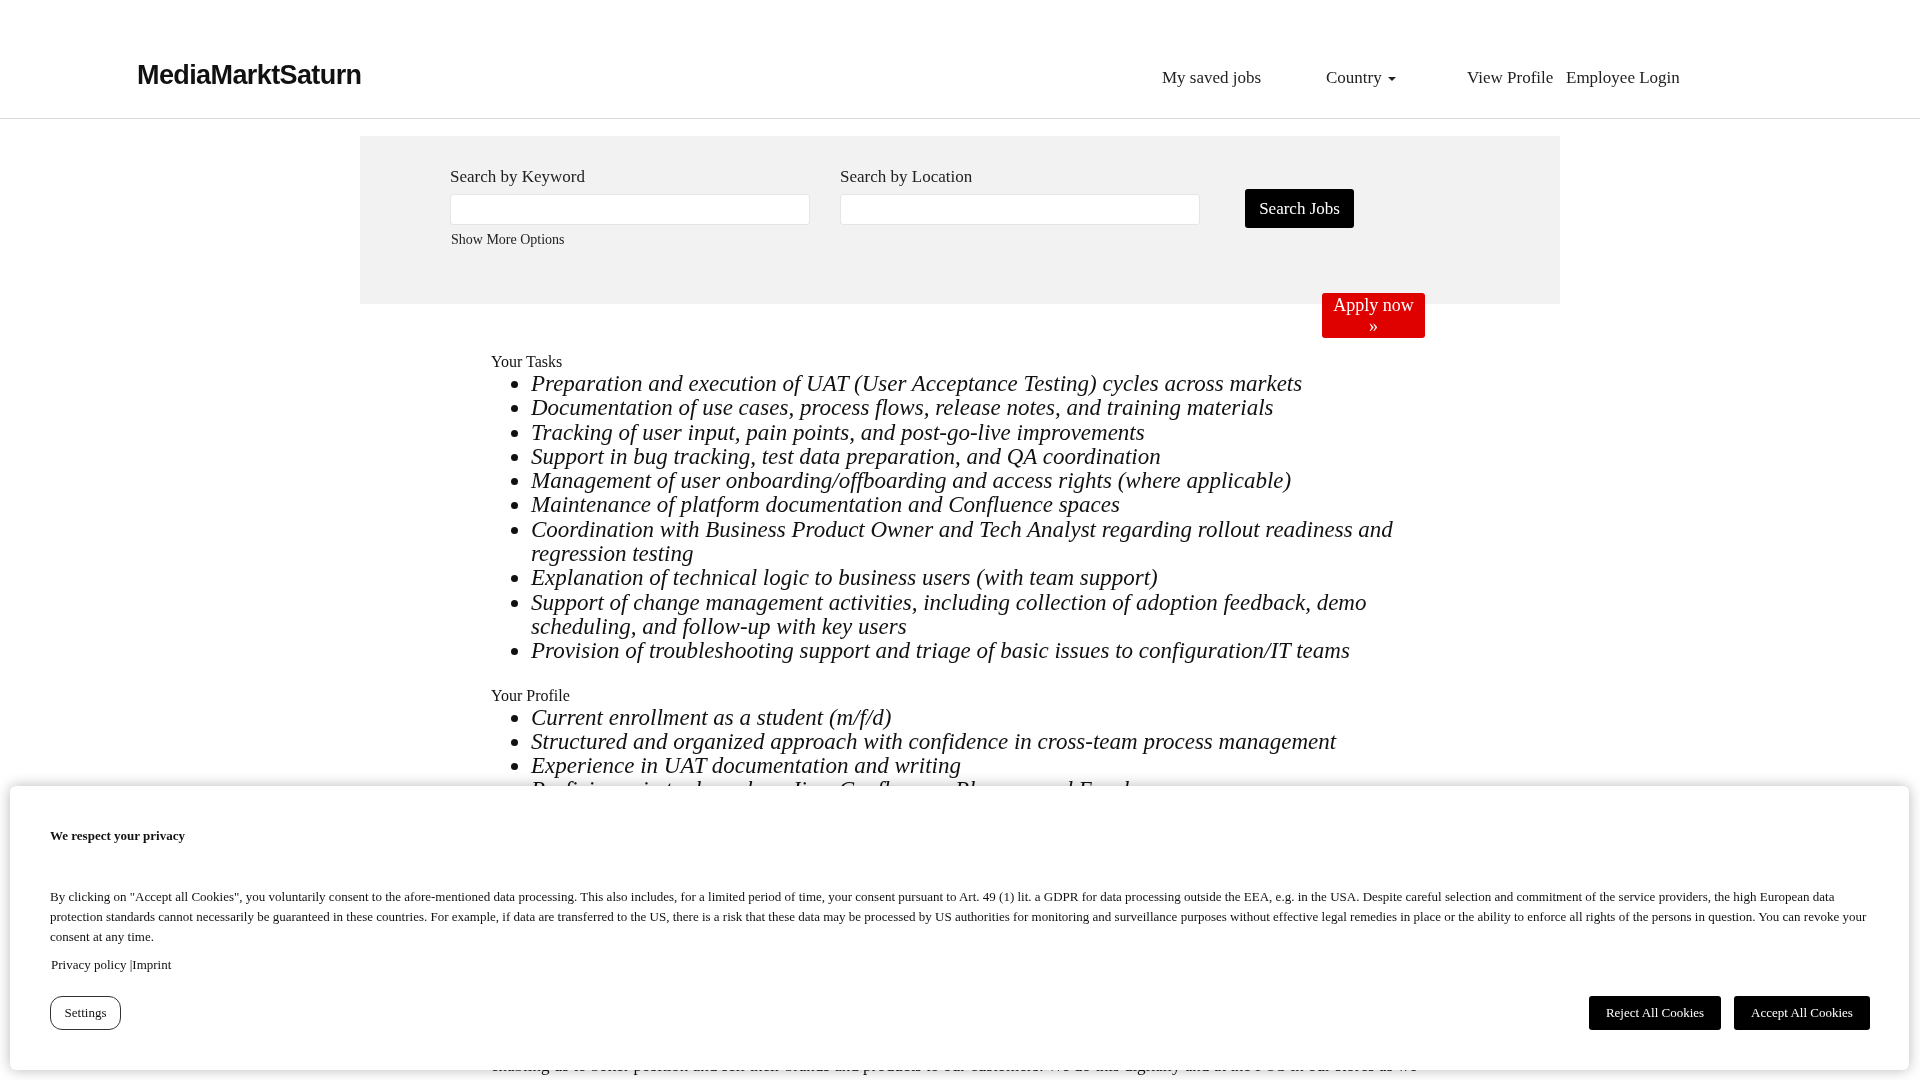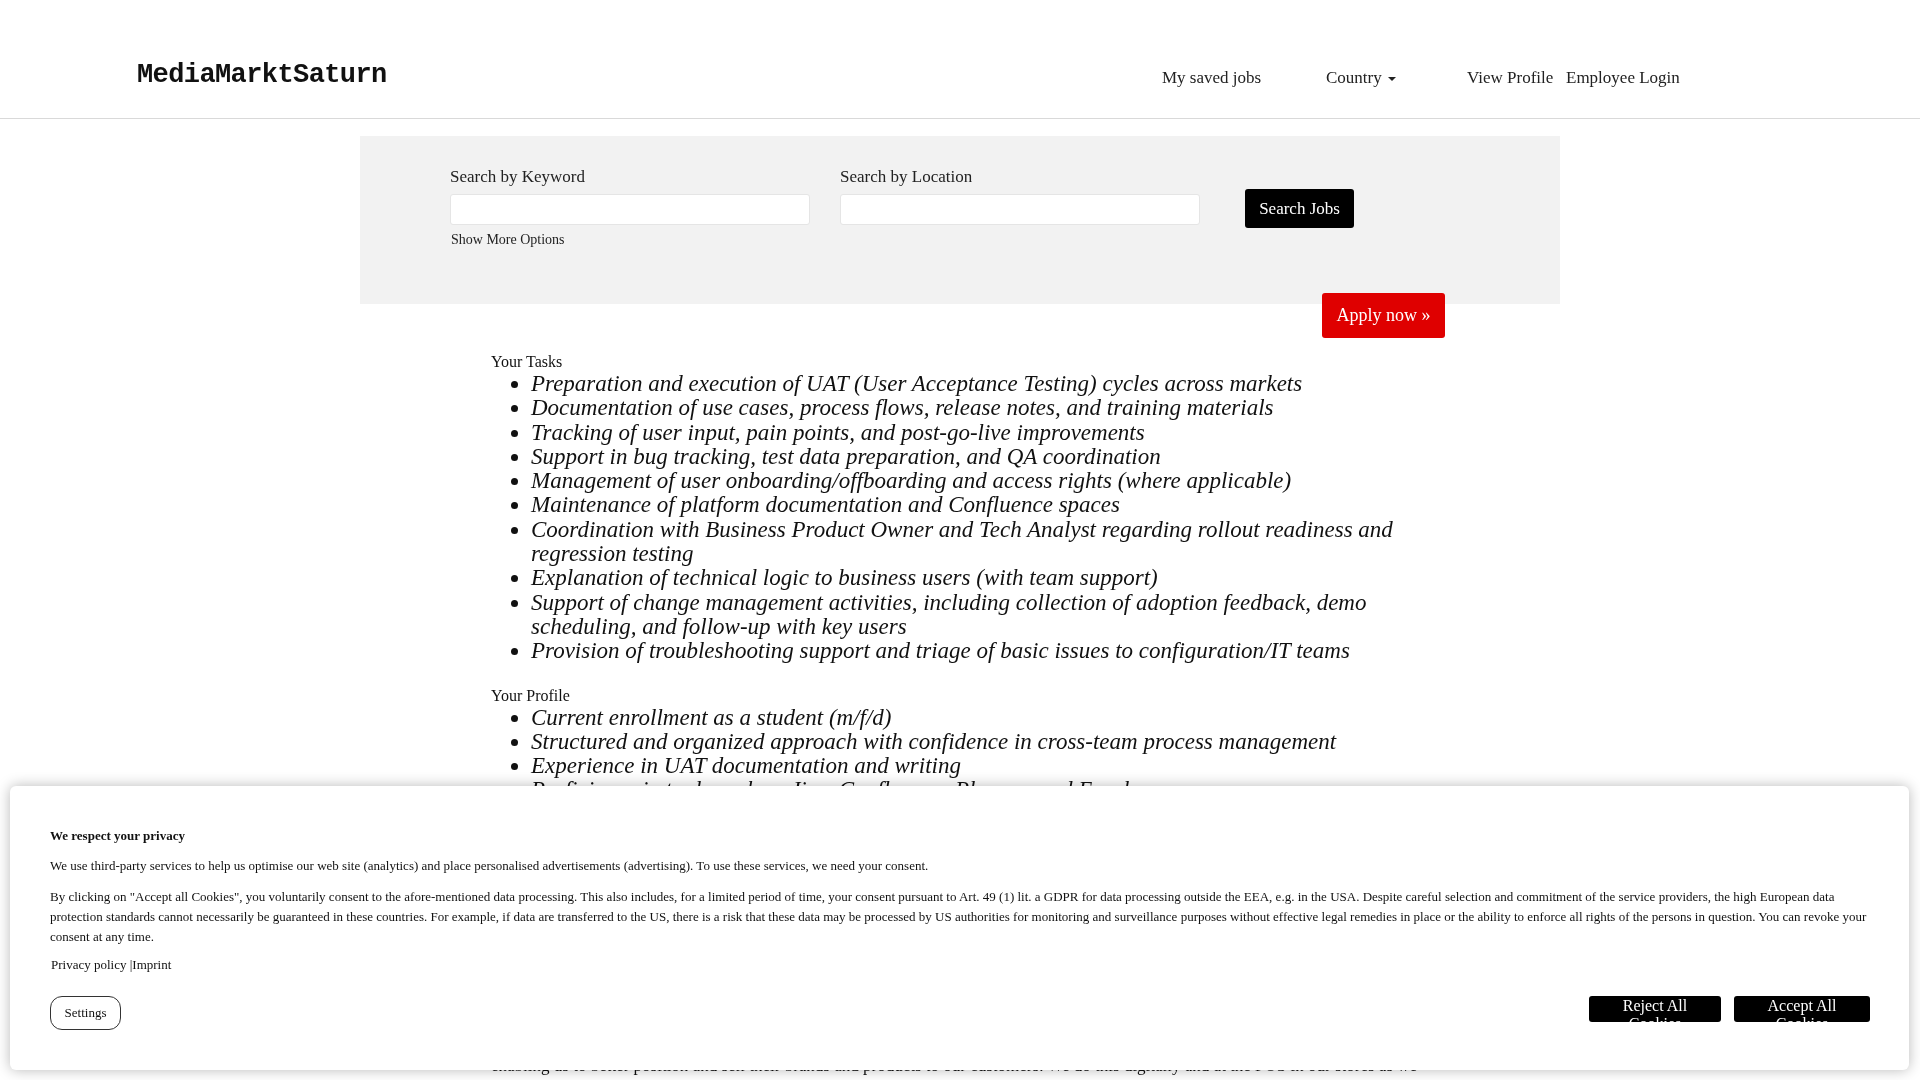--- a/index.html
+++ b/index.html
@@ -9,21 +9,21 @@
       background: #ffffff; color: #222;
       font-family: "Liberation Serif", serif; font-size: 16px;
     }
     
     .header {
       position: absolute; left: 0; top: 0; width: 1920px; height: 119px;
       border-bottom: 1px solid #d9d9d9; background: #fff;
     }
     .logo {
       position: absolute; left: 137px; top: 60px;
-      font-family: Liberation Mono, monospace; font-weight: bold;
+      font-family: Liberation Sans, sans-serif; font-weight: bold;
       font-size: 27px; letter-spacing: -0.6px; color: #111;
     }
     .nav { position: absolute; top: 68px; font-size: 17px; color: #222; }
     .nav-saved { left: 1162px; }
     .nav-country { left: 1326px; }
     .nav-country .caret {
       display: inline-block; width: 0; height: 0; margin-left: 6px; vertical-align: middle;
       border-left: 4px solid transparent; border-right: 4px solid transparent; border-top: 4px solid #222;
     }
     .nav-profile { left: 1467px; }
@@ -47,21 +47,21 @@
     .in-location { left: 480px; }
     .search-btn {
       position: absolute; left: 885px; top: 53px; width: 109px; height: 39px;
       background: #000000; color: #fff; border: none; border-radius: 3px;
       font-family: "Liberation Serif", serif; font-size: 17px;
     }
     .more-options { position: absolute; left: 91px; top: 96px; font-size: 14px; color: #222; }
 
     
     .apply-btn {
-      position: absolute; left: 1322px; top: 293px; width: 123px; height: 45px;
+      position: absolute; left: 1322px; top: 293px; width: 103px; height: 45px;
       background: #df0000; color: #fff; border: none; border-radius: 3px;
       font-family: "Liberation Serif", serif; font-size: 18px;
     }
 
     
     .content { position: absolute; left: 491px; top: 352px; width: 940px; color: #111; }
     .section-title { font-size: 16px; line-height: 20px; margin: 0; }
     .section-title.profile { margin-top: 22px; }
     ul.bullets { margin: 0; padding-left: 40px; list-style: disc; }
     ul.bullets li { font-size: 23px; line-height: 24.3px; font-style: italic; }
@@ -80,23 +80,23 @@
     .cb-p1 { position: absolute; left: 40px; top: 72px; font-size: 13px; }
     .cb-p2 { position: absolute; left: 40px; top: 101px; width: 1830px; font-size: 13px; line-height: 20px; }
     .cb-links { position: absolute; left: 41px; top: 171px; font-size: 13px; }
     .cb-links span { color: #111; }
     .cb-settings {
       position: absolute; left: 40px; top: 210px; width: 71px; height: 34px;
       background: #fff; border: 1px solid #333; border-radius: 12px;
       font-family: "Liberation Serif", serif; font-size: 13px; color: #111;
     }
     .cb-reject, .cb-accept {
-      position: absolute; top: 210px; height: 26px;
+      position: absolute; top: 210px; height: 34px;
       background: #000; color: #fff; border: none; border-radius: 3px;
-      font-family: "Liberation Serif", serif; font-size: 16px;
+      font-family: "Liberation Serif", serif; font-size: 13px;
     }
     .cb-reject { left: 1579px; width: 132px; }
     .cb-accept { left: 1724px; width: 136px; }
   </style>
 </head>
 <body>
 
 <header class="header">
   <div class="logo">MediaMarktSaturn</div>
   <a class="nav nav-saved">My saved jobs</a>
@@ -137,21 +137,20 @@
     <li>Experience in UAT documentation and writing</li>
     <li>Proficiency in tools such as Jira, Confluence, Planner, and Excel</li>
     <li>Ability to test CRM features from a user perspective and definition of expected outcomes</li>
   </ul>
 </main>
 
 <div class="bottom-text">enabling us to better position and sell their brands and products to our customers. We do this digitally and at the POS in our stores as we</div>
 
 <div class="cookie-banner">
   <div class="cb-title">We respect your privacy</div>
-  <div class="cb-p1">We use third-party services to help us optimise our web site (analytics) and place personalised advertisements (advertising). To use these services, we need your consent.</div>
   <div class="cb-p2">By clicking on "Accept all Cookies", you voluntarily consent to the afore-mentioned data processing. This also includes, for a limited period of time, your consent pursuant to Art. 49 (1) lit. a GDPR for data processing outside the EEA, e.g. in the USA. Despite careful selection and commitment of the service providers, the high European data protection standards cannot necessarily be guaranteed in these countries. For example, if data are transferred to the US, there is a risk that these data may be processed by US authorities for monitoring and surveillance purposes without effective legal remedies in place or the ability to enforce all rights of the persons in question. You can revoke your consent at any time.</div>
   <div class="cb-links">
     <a>Privacy policy</a>
     <span>|</span><a>Imprint</a>
   </div>
   <button class="cb-settings">Settings</button>
   <button class="cb-reject">Reject All Cookies</button>
   <button class="cb-accept">Accept All Cookies</button>
 </div>
 

